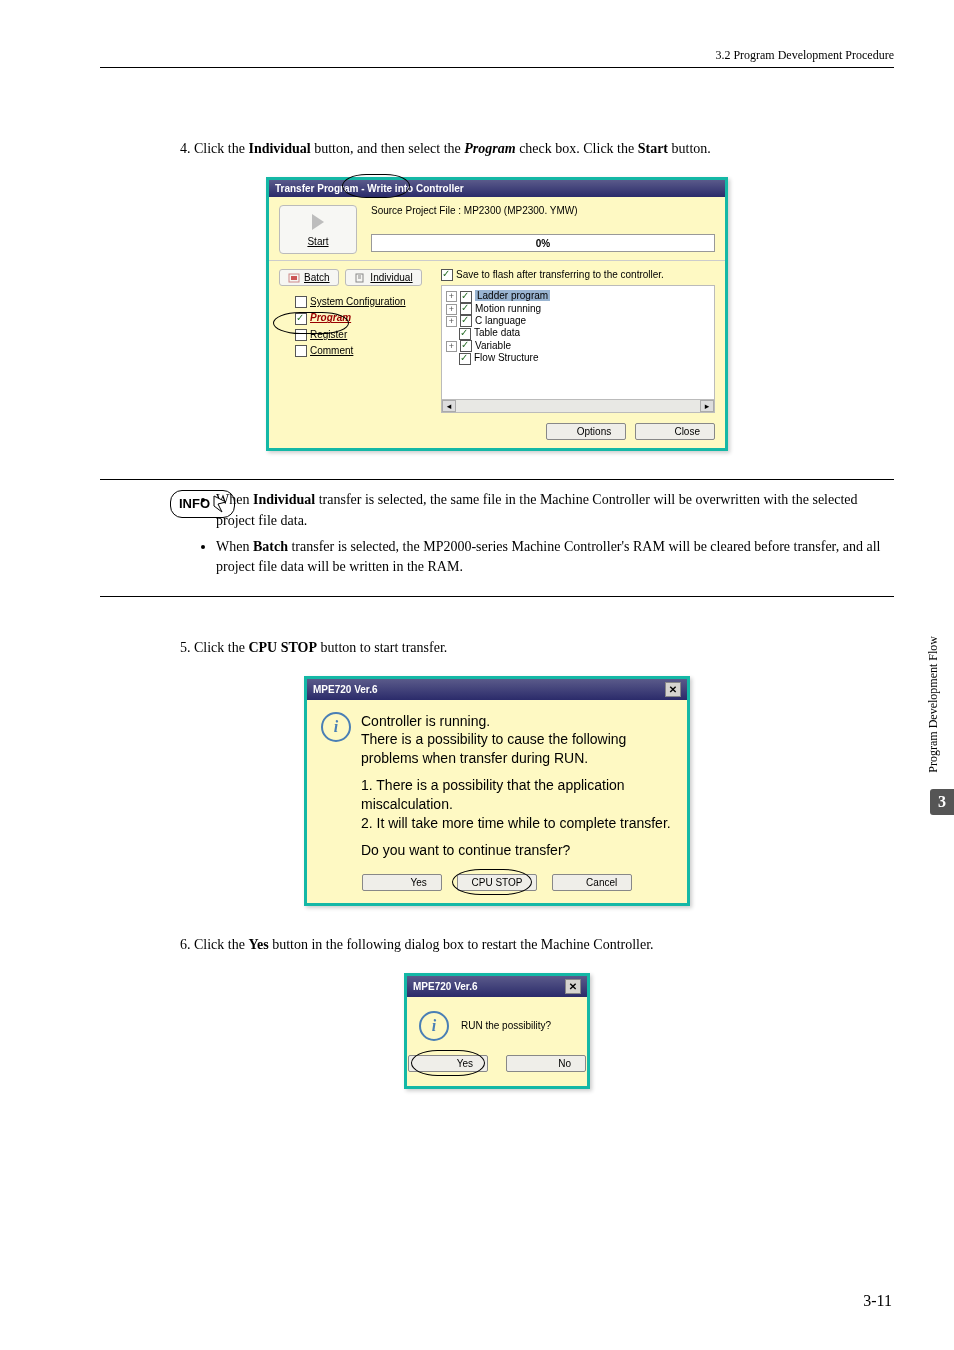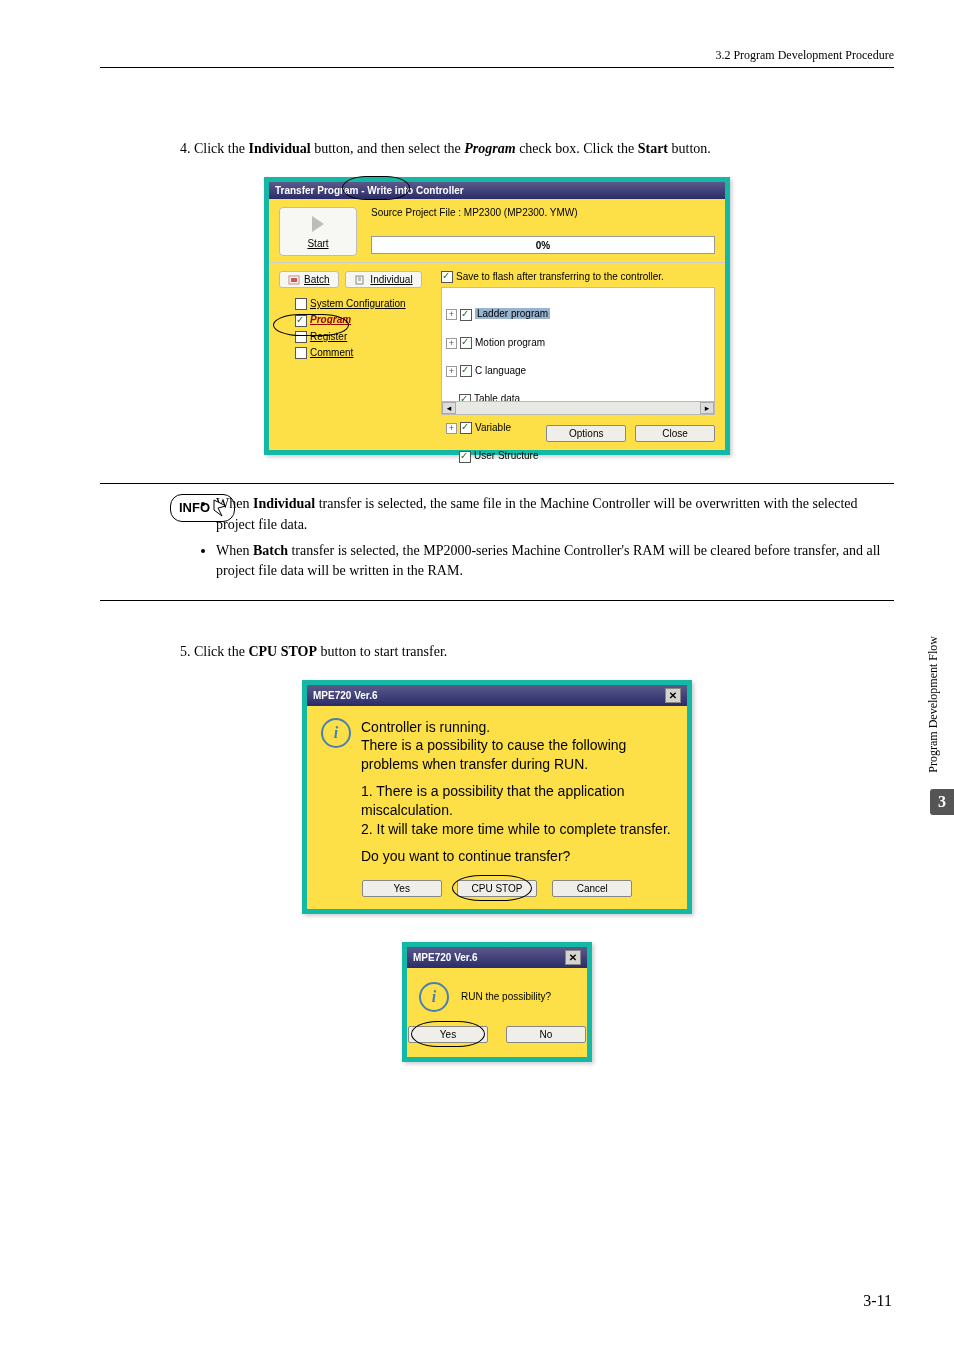--- a/index.html
+++ b/index.html
@@ -36,22 +36,22 @@
   }
   .bold { font-weight: bold; }
   .italic { font-style: italic; font-weight: bold;}
   .fig {
     display: block;
     margin: 14px auto 28px auto;
   }
   .win {
     font-family: Tahoma, Arial, sans-serif;
     font-size: 10px;
-    border: 5px solid #14b8a6;
-    background: #fde047;
+    border: 3px solid #14b8a6;
+    background: #fef9c3;
     box-shadow: 2px 2px 4px rgba(0,0,0,.2);
   }
   .titlebar {
     background: linear-gradient(#5a5a8a, #2b2b6a);
     color: #fff;
     font-weight: bold;
     padding: 3px 6px;
     display: flex;
     justify-content: space-between;
     align-items: center;
@@ -66,21 +66,21 @@
     font-size:10px;
   }
   .btn {
     display:inline-block;
     background:#efeee9;
     border:1px solid #888;
     border-radius:2px;
     padding:2px 14px;
     font-size:10px;
     min-width:50px;
-    text-align:center;
+    text-align:right;
   }
   .cb {
     display:inline-block;width:10px;height:10px;border:1px solid #555;background:#fff;
     vertical-align:middle;margin-right:3px;
     position:relative;
     font-size:9px;line-height:9px;text-align:center;
   }
   .cb.chk::after{content:"✓";position:absolute;left:0;top:-1px;color:#2a6f2a;font-size:10px;}
   .tree-exp {
     display:inline-block;width:9px;height:9px;border:1px solid #999;background:#fff;
@@ -182,21 +182,21 @@
   .leftlist { margin-top:10px; }
   .leftlist div { margin:4px 16px; font-size:10px; }
   .leftlist .sel { color:#990000; font-weight:bold; font-style:italic; text-decoration: underline;}
   .leftlist .u { text-decoration: underline; }
   .rightcol { flex:1; }
   .treebox {
     border:1px solid #bbb;background:#fff;
     height:118px;padding:4px;margin-top:4px;
     position:relative;
   }
-  .treelist div { margin:16px 0; white-space:nowrap;}
+  .treelist div { margin:0 0; white-space:nowrap;}
   .sel-node {
     background:#99b4d1; padding:0 2px;
   }
   .hscroll {
     position:absolute;bottom:0;left:0;right:0;height:12px;
     background:#e8e8e4;border-top:1px solid #bbb;
     display:flex;justify-content:space-between;
   }
   .hscroll span{width:12px;text-align:center;border:1px solid #aaa;background:#ddd;font-size:9px;line-height:10px}
   .btnrow { text-align:right; padding:0 10px 8px 0;}
@@ -276,25 +276,25 @@
           <div><span class="cb"></span><span class="u">Register</span></div>
           <div><span class="cb"></span><span class="u">Comment</span></div>
           <span class="lasso" style="left:-6px; top:16px; width:74px; height:20px;"></span>
         </div>
       </div>
       <div class="rightcol">
         <div><span class="cb chk"></span><span>Save to flash after transferring to the controller.</span></div>
         <div class="treebox">
           <div class="treelist">
             <div><span class="tree-exp">+</span><span class="cb chk"></span><span class="sel-node">Ladder program</span></div>
-            <div><span class="tree-exp">+</span><span class="cb chk"></span><span>Motion program</span></div>
+            <div><span class="tree-exp">+</span><span class="cb chk"></span><span>Motion running</span></div>
             <div><span class="tree-exp">+</span><span class="cb chk"></span><span>C language</span></div>
             <div style="padding-left:13px"><span class="cb chk"></span><span>Table data</span></div>
             <div><span class="tree-exp">+</span><span class="cb chk"></span><span>Variable</span></div>
-            <div style="padding-left:13px"><span class="cb chk"></span><span>User Structure</span></div>
+            <div style="padding-left:13px"><span class="cb chk"></span><span>Flow Structure</span></div>
           </div>
           <div class="hscroll">
               <span>◂</span>
               <span>▸</span>
             </div>
         </div>
       </div>
     </div>
     <div class="btnrow">
       <span class="btn">Options</span>
@@ -340,20 +340,24 @@
       </div>
     </div>
     <div class="fig2-btns">
       <span class="btn">Yes</span>
       <span class="btn">CPU STOP</span>
       <span class="btn">Cancel</span>
       <span class="lasso" style="left:145px; bottom:8px; width:78px; height:24px;"></span>
     </div>
   </div>
 
+  <div class="step">
+    <span>6.</span>
+    <span>Click the </span><span class="bold">Yes</span><span> button in the following dialog box to restart the Machine Controller.</span>
+  </div>
 
   <div class="fig win fig3" style="position:relative">
     <div class="titlebar">
       <span>MPE720 Ver.6</span>
       <span class="x">✕</span>
     </div>
     <div class="fig3-body">
       <div class="info-ico">i</div>
       <div style="font-size:10px">RUN the possibility?</div>
     </div>

